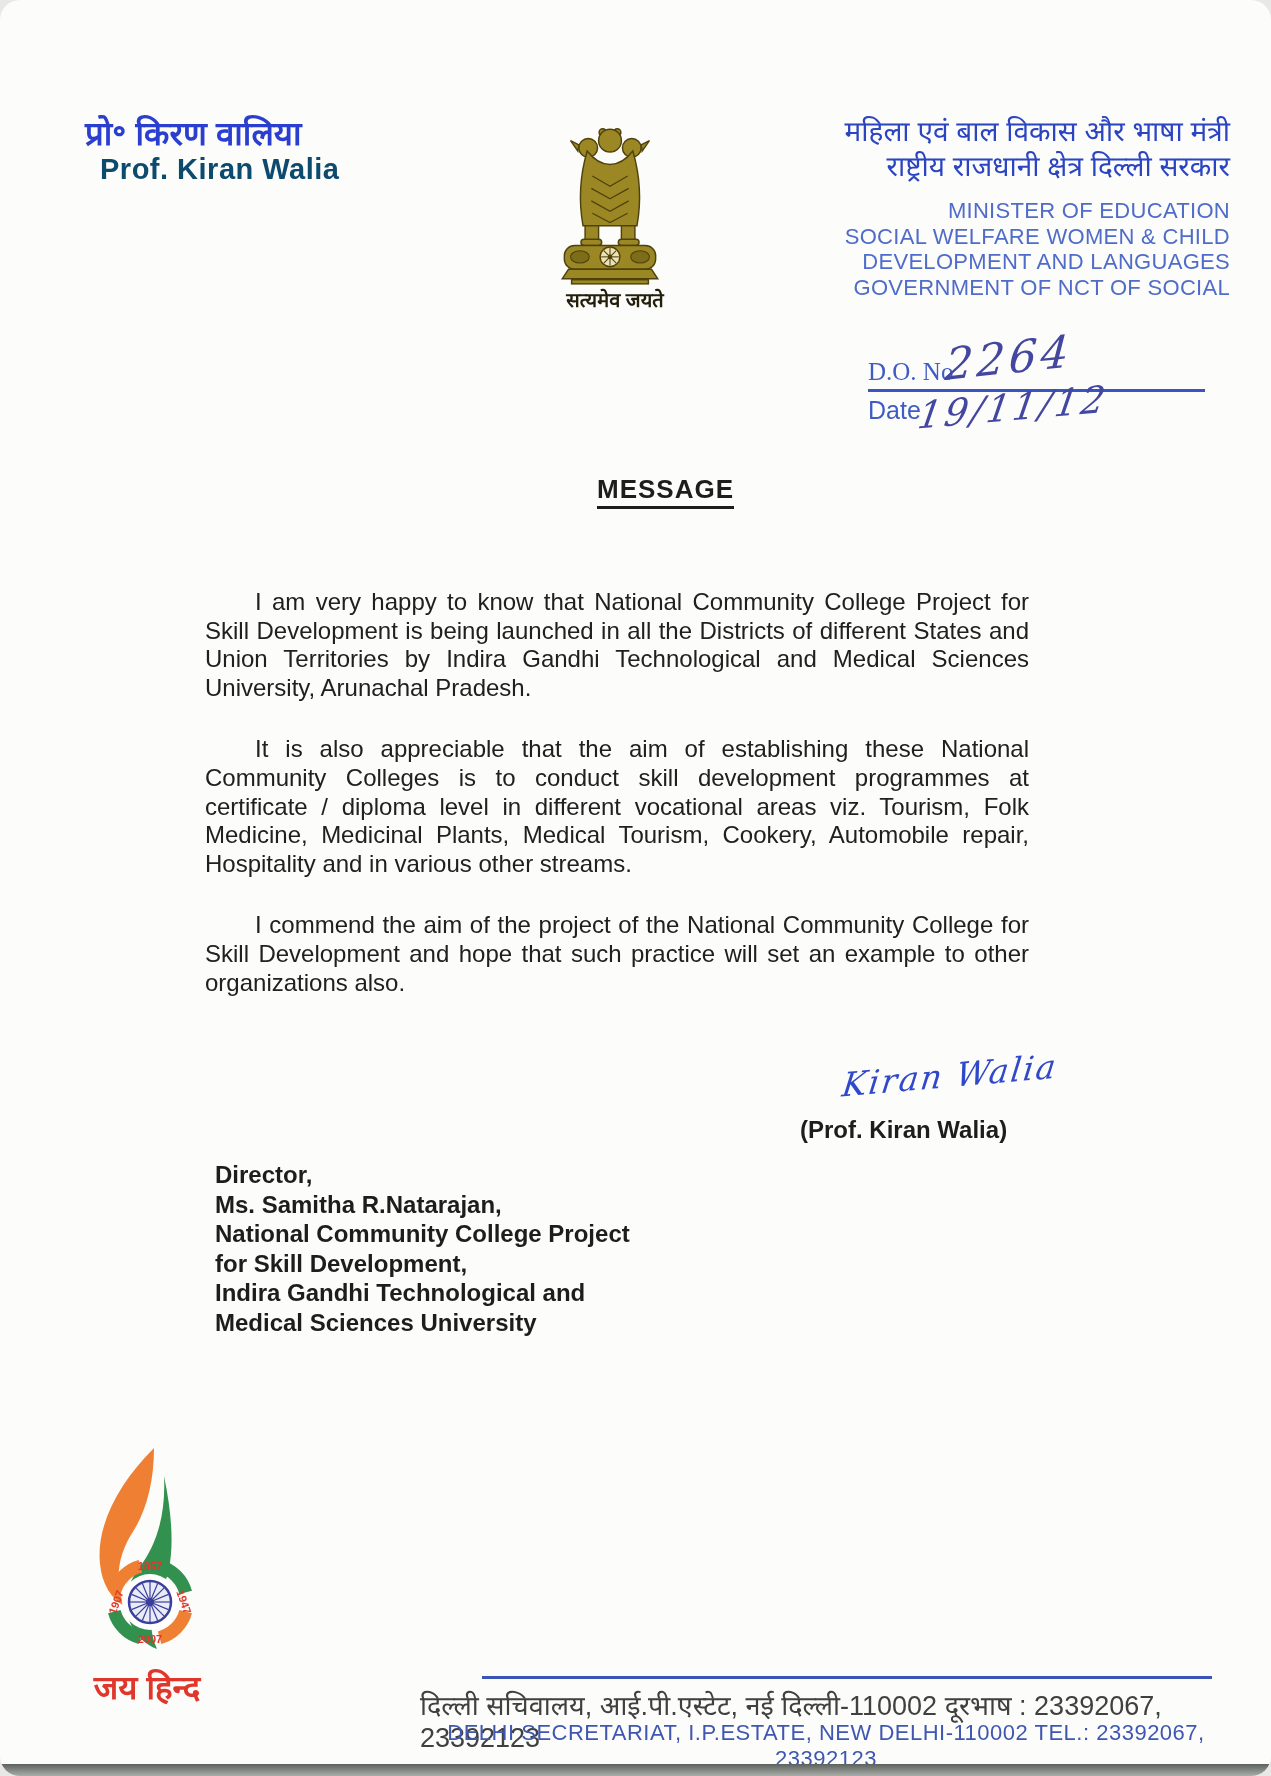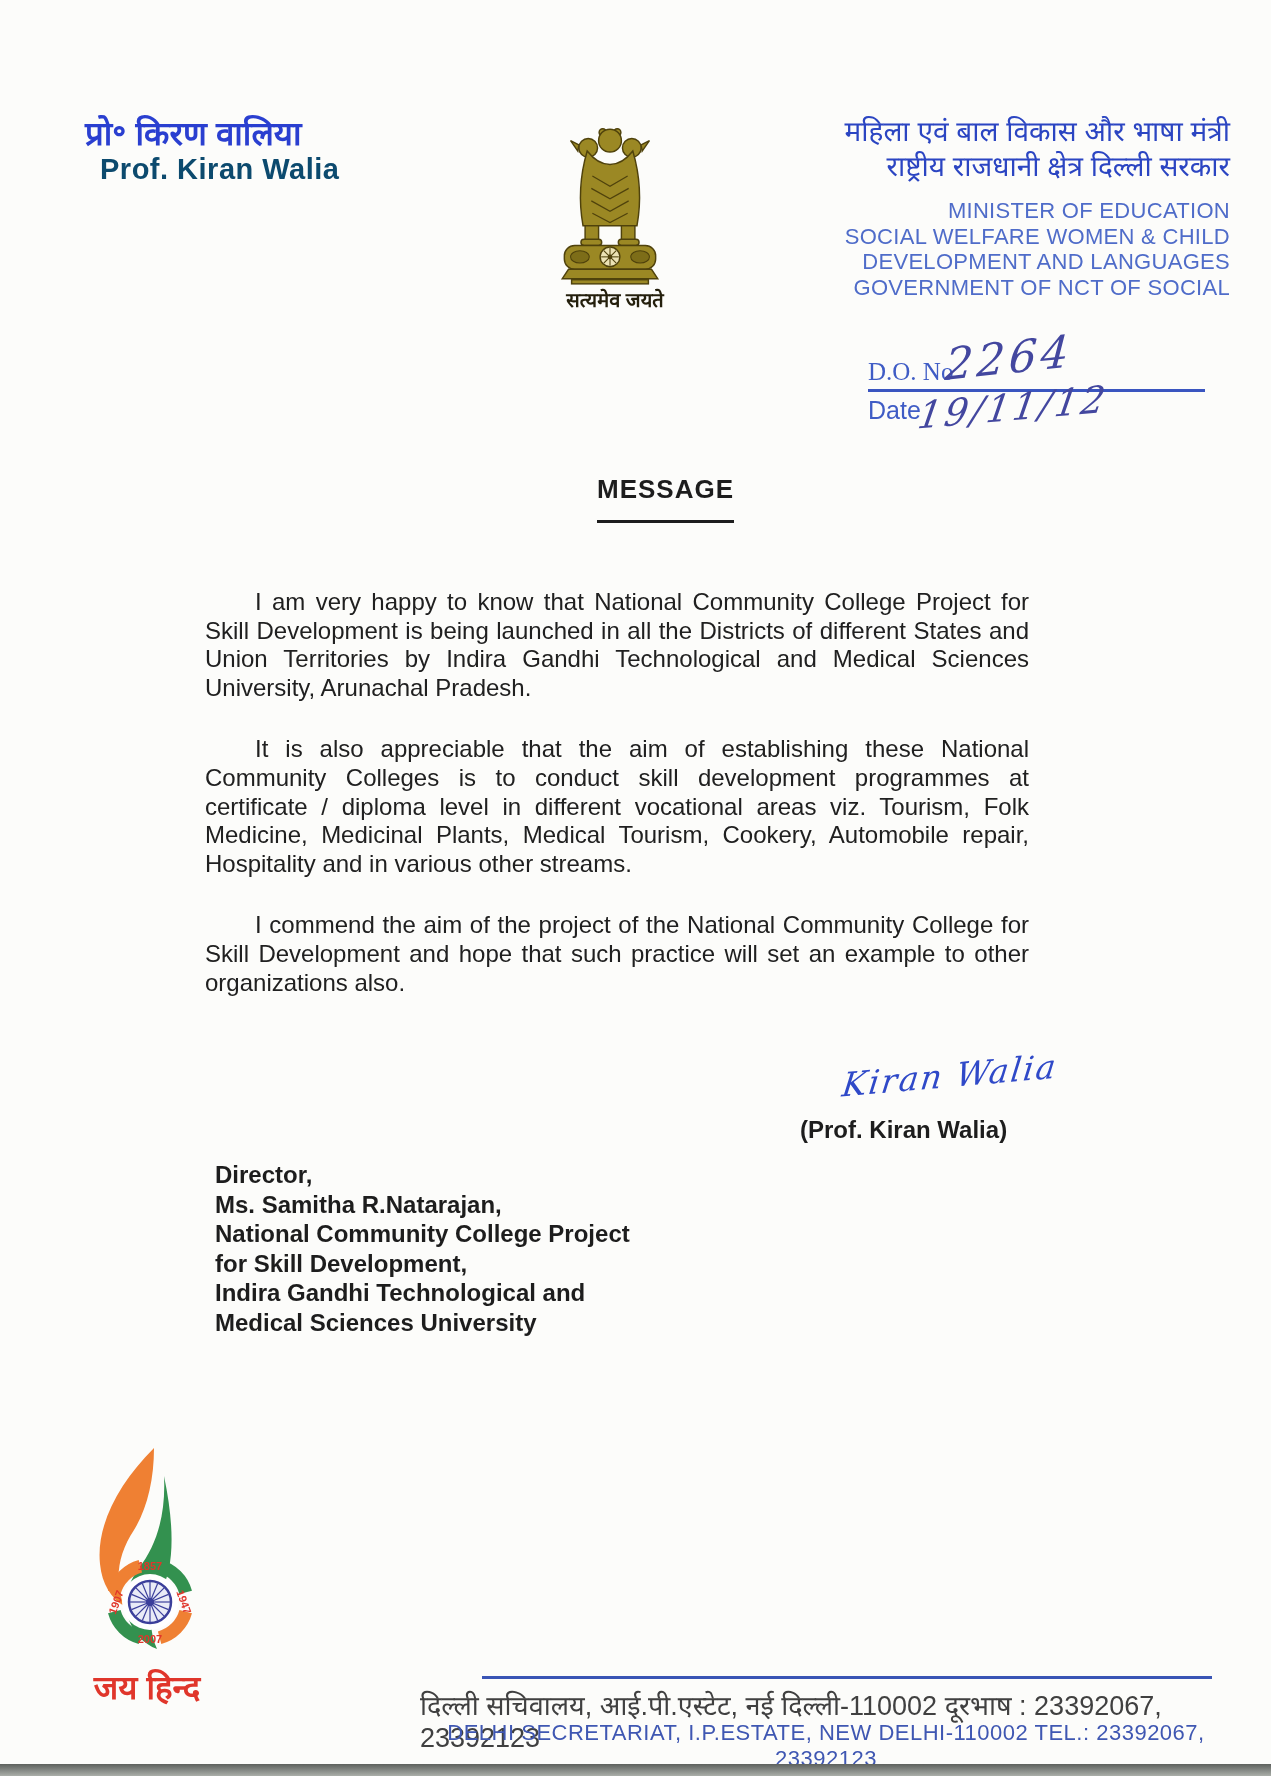--- a/index.html
+++ b/index.html
@@ -1,20 +1,20 @@
 <!DOCTYPE html>
 <html><head>
 <meta charset="utf-8">
 <style>
   * { margin:0; padding:0; box-sizing:border-box; }
   html,body { background:#e8e8e6; }
   body { font-family:"Liberation Sans", sans-serif; }
   .page {
     position:relative; width:1271px; height:1776px; margin:0 auto;
-    background:#fcfcfa; overflow:hidden;
+    background:#fcfcfa; overflow:hidden;border-radius:20px;
   }
   .abs { position:absolute; }
 
   
   .sender-hi { left:85px; top:110px; font-size:33px; font-weight:700; color:#2a3fd0; }
   .sender-en { left:100px; top:153px; font-size:29px; font-weight:700; color:#0c4a6e; letter-spacing:0.5px; }
 
   
   .emblem-svg { left:558px; top:122px; }
   .motto { left:533px; top:286px; width:164px; text-align:center; font-size:20px; font-weight:700; color:#241f0c; }
@@ -30,21 +30,21 @@
   .do-label { left:868px; top:358px;font-family:Liberation Serif, serif; }
   .do-value { left:945px; top:332px; font-family:"DejaVu Serif", serif; font-style:italic;
               font-size:44px; color:#43479f; transform:rotate(-6deg) skewX(-10deg); letter-spacing:4px; }
   .do-line  { left:868px; top:389px; width:337px; height:3px; background:#3a55c0; }
   .date-label { left:868px; top:396px; }
   .date-value { left:918px; top:386px; font-family:"DejaVu Serif", serif; font-style:italic;
                 font-size:37px; color:#43479f; transform:rotate(-5deg) skewX(-14deg); letter-spacing:3px; }
 
   
   .title { left:597px; top:474px; font-size:26px; font-weight:700; color:#1d1d1d;
-           letter-spacing:1px; border-bottom:3px solid #1d1d1d; padding-bottom:15px; }
+           letter-spacing:1px; border-bottom:3px solid #1d1d1d; padding-bottom:1px; }
   .body-block { left:205px; top:588px; width:824px; }
   .body-block p { font-size:24px; line-height:28.6px; color:#202020; text-align:justify;
                   text-indent:50px; margin-bottom:33px; }
 
   
   .sig-script { left:842px; top:1056px; font-family:"DejaVu Serif", serif; font-style:italic;
                 font-size:33px; color:#2f49c8; transform:rotate(-5deg) skewX(-12deg); letter-spacing:2px; }
   .signatory { left:800px; top:1116px; font-size:24px; font-weight:700; color:#1d1d1d; }
 
   

